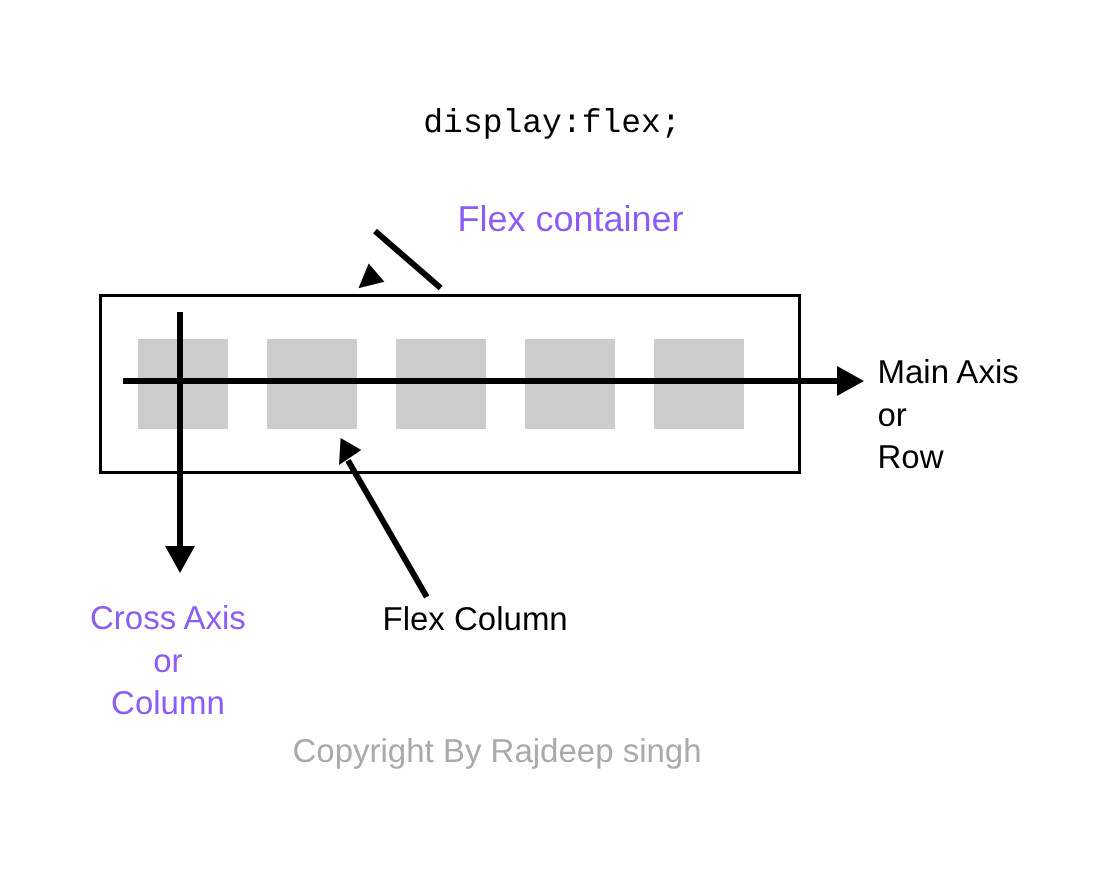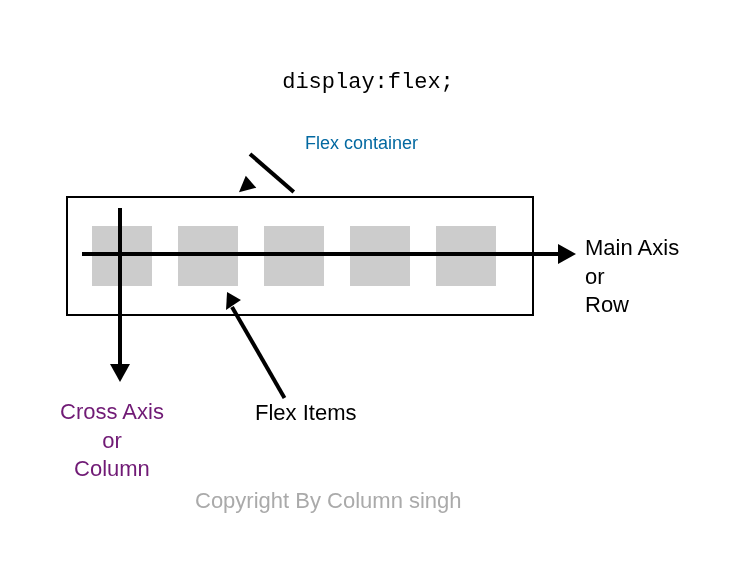--- a/index.html
+++ b/index.html
@@ -21,22 +21,22 @@
       left: 50%;
       transform: translateX(-50%);
       font-size: 22px;
       color: #000;
       font-family: Liberation Mono, monospace;
     }
     .flex-container-label {
       position: absolute;
       top: 133px;
       left: 305px;
-      font-size: 18px;
-      color: #0369a1;
+      font-size: 24px;
+      color: #8b5cf6;
     }
     .container-box {
       position: absolute;
       top: 196px;
       left: 66px;
       width: 468px;
       height: 120px;
       border: 2px solid #000;
       background: #fff;
     }
@@ -97,21 +97,21 @@
       font-size: 22px;
       color: #000;
       line-height: 1.3;
     }
     
     .cross-axis-label {
       position: absolute;
       top: 398px;
       left: 60px;
       font-size: 22px;
-      color: #701a75;
+      color: #8b5cf6;
       text-align: center;
       line-height: 1.3;
     }
     
     .flex-items-label {
       position: absolute;
       top: 400px;
       left: 255px;
       font-size: 22px;
       color: #000;
@@ -195,15 +195,15 @@
 <div class="cross-axis-arrow"></div>
 <div class="cross-axis-arrowhead"></div>
 
 <div class="main-axis-label">Main Axis<br>or<br>Row</div>
 
 <div class="cross-axis-label">Cross Axis<br>or<br>Column</div>
 
 <div class="fi-arrow-line"></div>
 <div class="fi-arrowhead"></div>
 
-<div class="flex-items-label">Flex Items</div>
-
-<div class="copyright">Copyright By Column singh</div>
+<div class="flex-items-label">Flex Column</div>
+
+<div class="copyright">Copyright By Rajdeep singh</div>
 
 </body></html>

